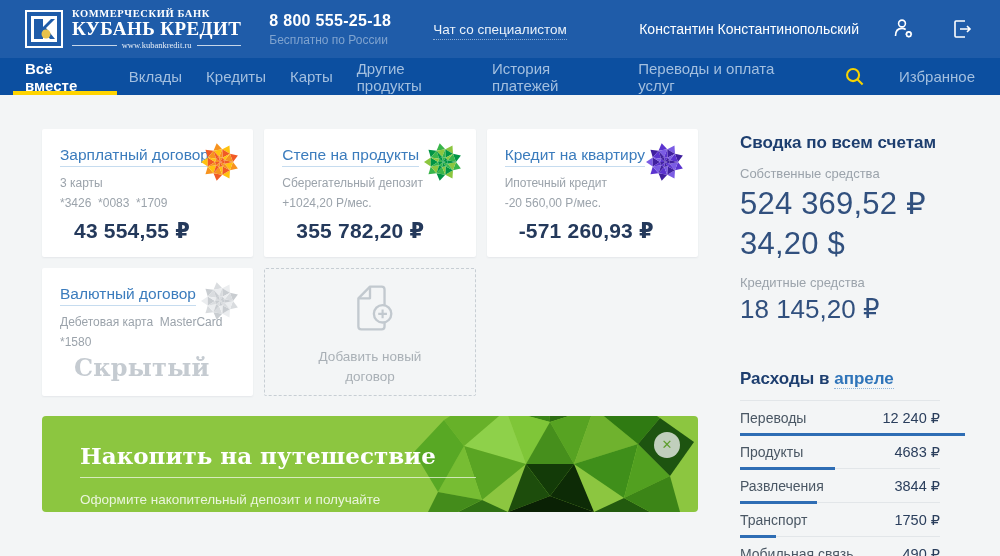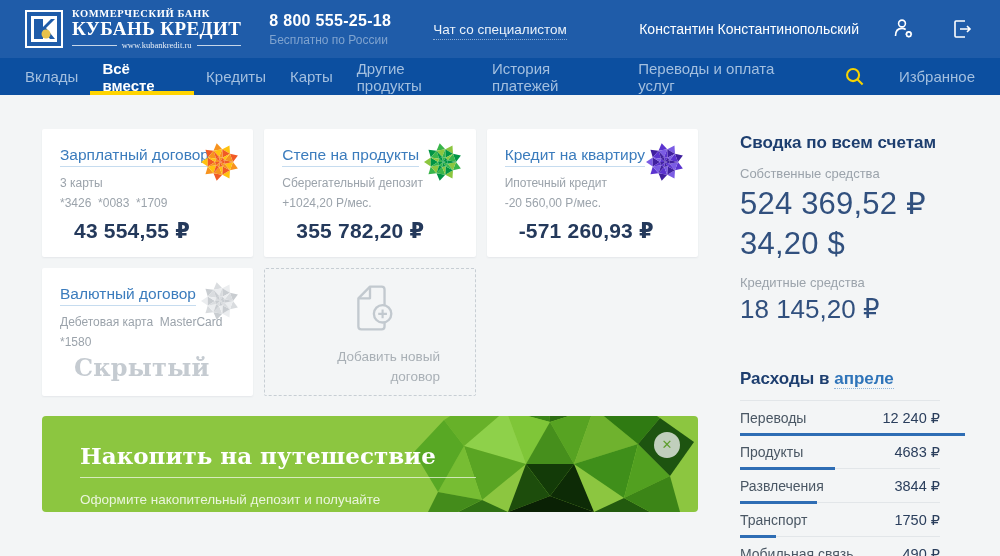--- a/index.html
+++ b/index.html
@@ -42,21 +42,21 @@
   .content{width:656px;}
   .cards{display:grid;grid-template-columns:repeat(3,1fr);gap:11px;}
   .card{background:#fff;border-radius:2px;height:128px;padding:17px 18px;position:relative;box-shadow:0 1px 2px rgba(40,60,80,.07);}
   .card-title{display:inline-block;font-size:15.5px;color:var(--link-blue);border-bottom:1px solid #C6DCEF;padding-bottom:2px;cursor:pointer;}
   .card-meta{font-size:12px;color:var(--gray-text);margin-top:7px;line-height:1.65;}
   .card-amount{position:absolute;left:32px;bottom:14px;font-size:21px;font-weight:bold;color:var(--navy);letter-spacing:.2px;}
   .card-amount.hidden-amt{font-family:"DejaVu Serif","Liberation Serif",serif;color:#C5CBD1;font-size:24px;}
   .gem{position:absolute;top:13px;right:13px;width:40px;height:40px;}
   .gem svg{width:100%;height:100%;}
   .add-tile{border:1px dashed #C7CED4;border-radius:2px;height:128px;display:flex;flex-direction:column;align-items:center;justify-content:center;cursor:pointer;background:transparent;}
-  .add-label{font-size:13.5px;color:#A9B0B6;text-align:right;line-height:1.45;width:140px;margin-top:8px;}
+  .add-label{font-size:13.5px;color:#A9B0B6;text-align:center;line-height:1.45;width:140px;margin-top:8px;}
 
   
   .banner{margin-top:20px;height:96px;background:var(--banner-green);border-radius:4px;position:relative;overflow:hidden;}
   .banner-crystal{position:absolute;right:0;bottom:0;width:300px;height:140px;}
   .banner-title{position:relative;display:inline-block;margin:26px 0 0 38px;font-family:"DejaVu Serif","Liberation Serif",serif;font-weight:bold;font-size:23px;color:#fff;padding:0 40px 8px 0;border-bottom:1px solid rgba(255,255,255,.65);}
   .banner-body{position:relative;margin:12px 0 0 38px;width:330px;font-size:13.5px;line-height:1.5;color:rgba(255,255,255,.82);}
   .banner-close{position:absolute;top:16px;right:18px;width:26px;height:26px;border-radius:50%;background:rgba(255,255,255,.72);color:#5E9E2E;font-size:13px;line-height:26px;text-align:center;cursor:pointer;font-weight:bold;}
 
   
   .sidebar{width:225px;margin-left:42px;padding-top:4px;}
@@ -113,25 +113,25 @@
       <div class="icon-btn">
         <svg viewBox="0 0 24 24" width="24" height="24" fill="none" stroke="#fff" stroke-width="1.6">
           <path d="M15 4 H6 a1 1 0 0 0 -1 1 v14 a1 1 0 0 0 1 1 h9"></path>
           <path d="M10 12 h10 M17 9 l3 3 -3 3"></path>
         </svg>
       </div>
     </div>
   </header>
 
   <nav class="navbar">
-    <div class="nav-item">
-        <span>Вклады</span>
-      </div>
     <div class="nav-item active">
         <span>Всё вместе</span>
+      </div>
+    <div class="nav-item">
+        <span>Вклады</span>
       </div>
     <div class="nav-item">
         <span>Кредиты</span>
       </div>
     <div class="nav-item">
         <span>Карты</span>
       </div>
     <div class="nav-item">
         <span>Другие продукты</span>
       </div>

